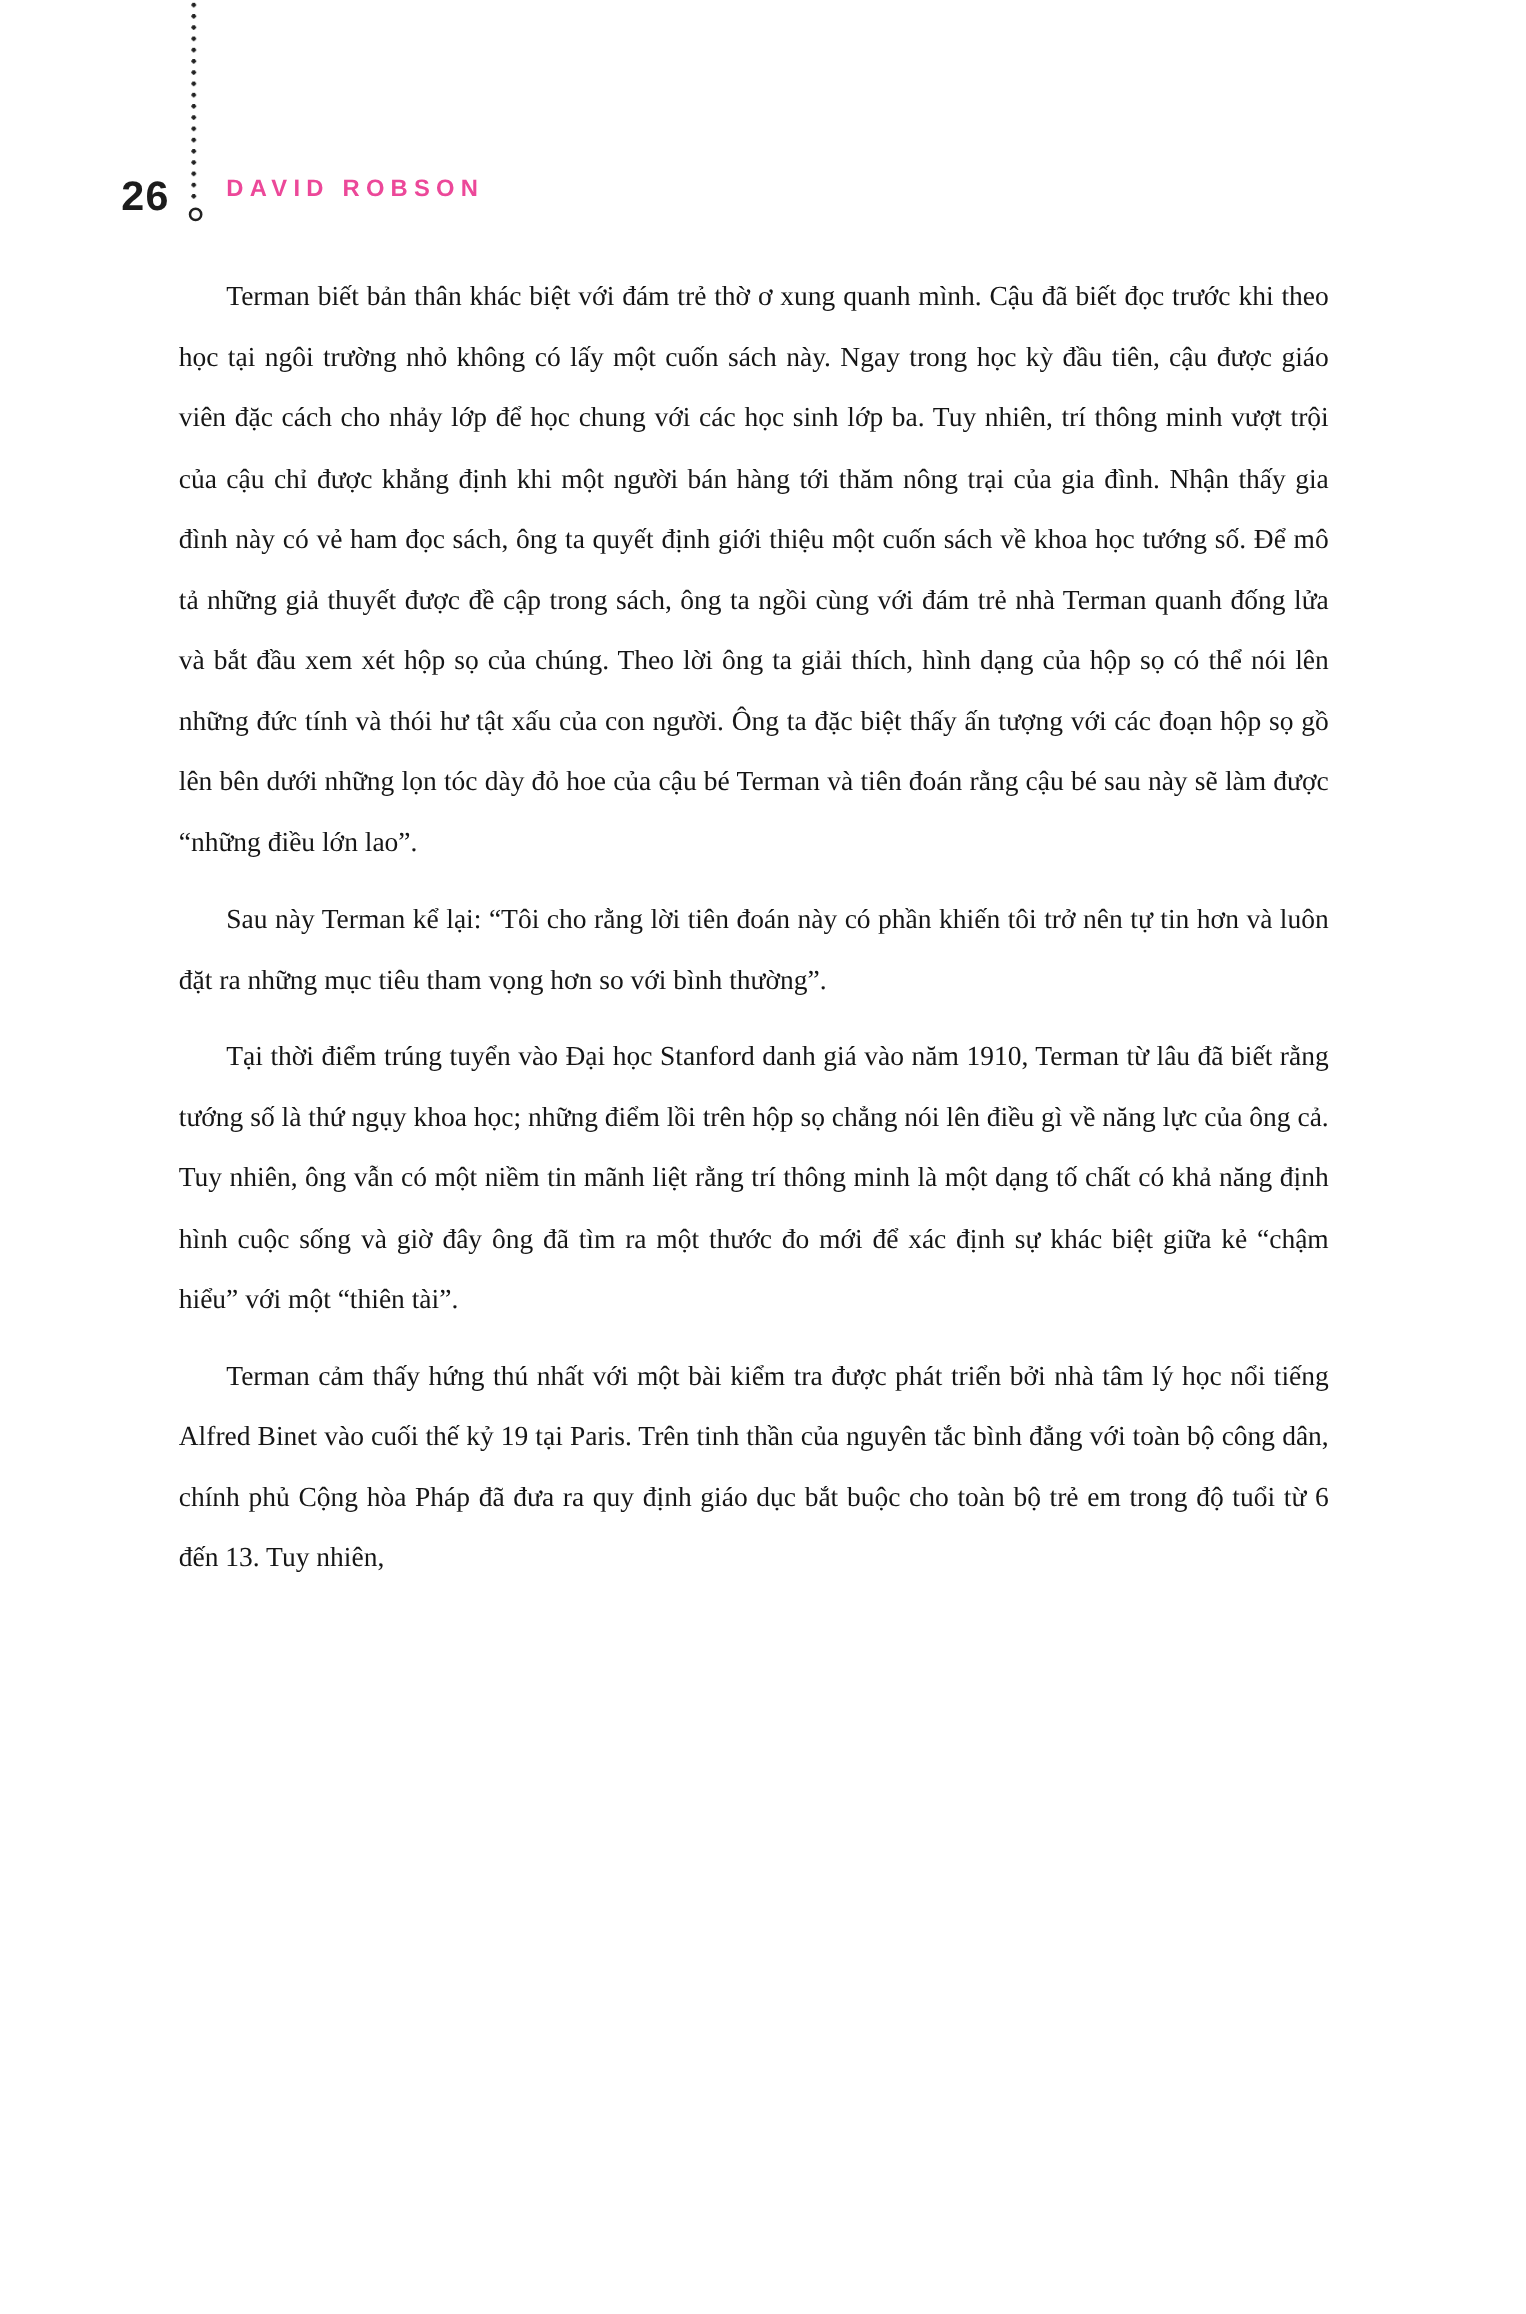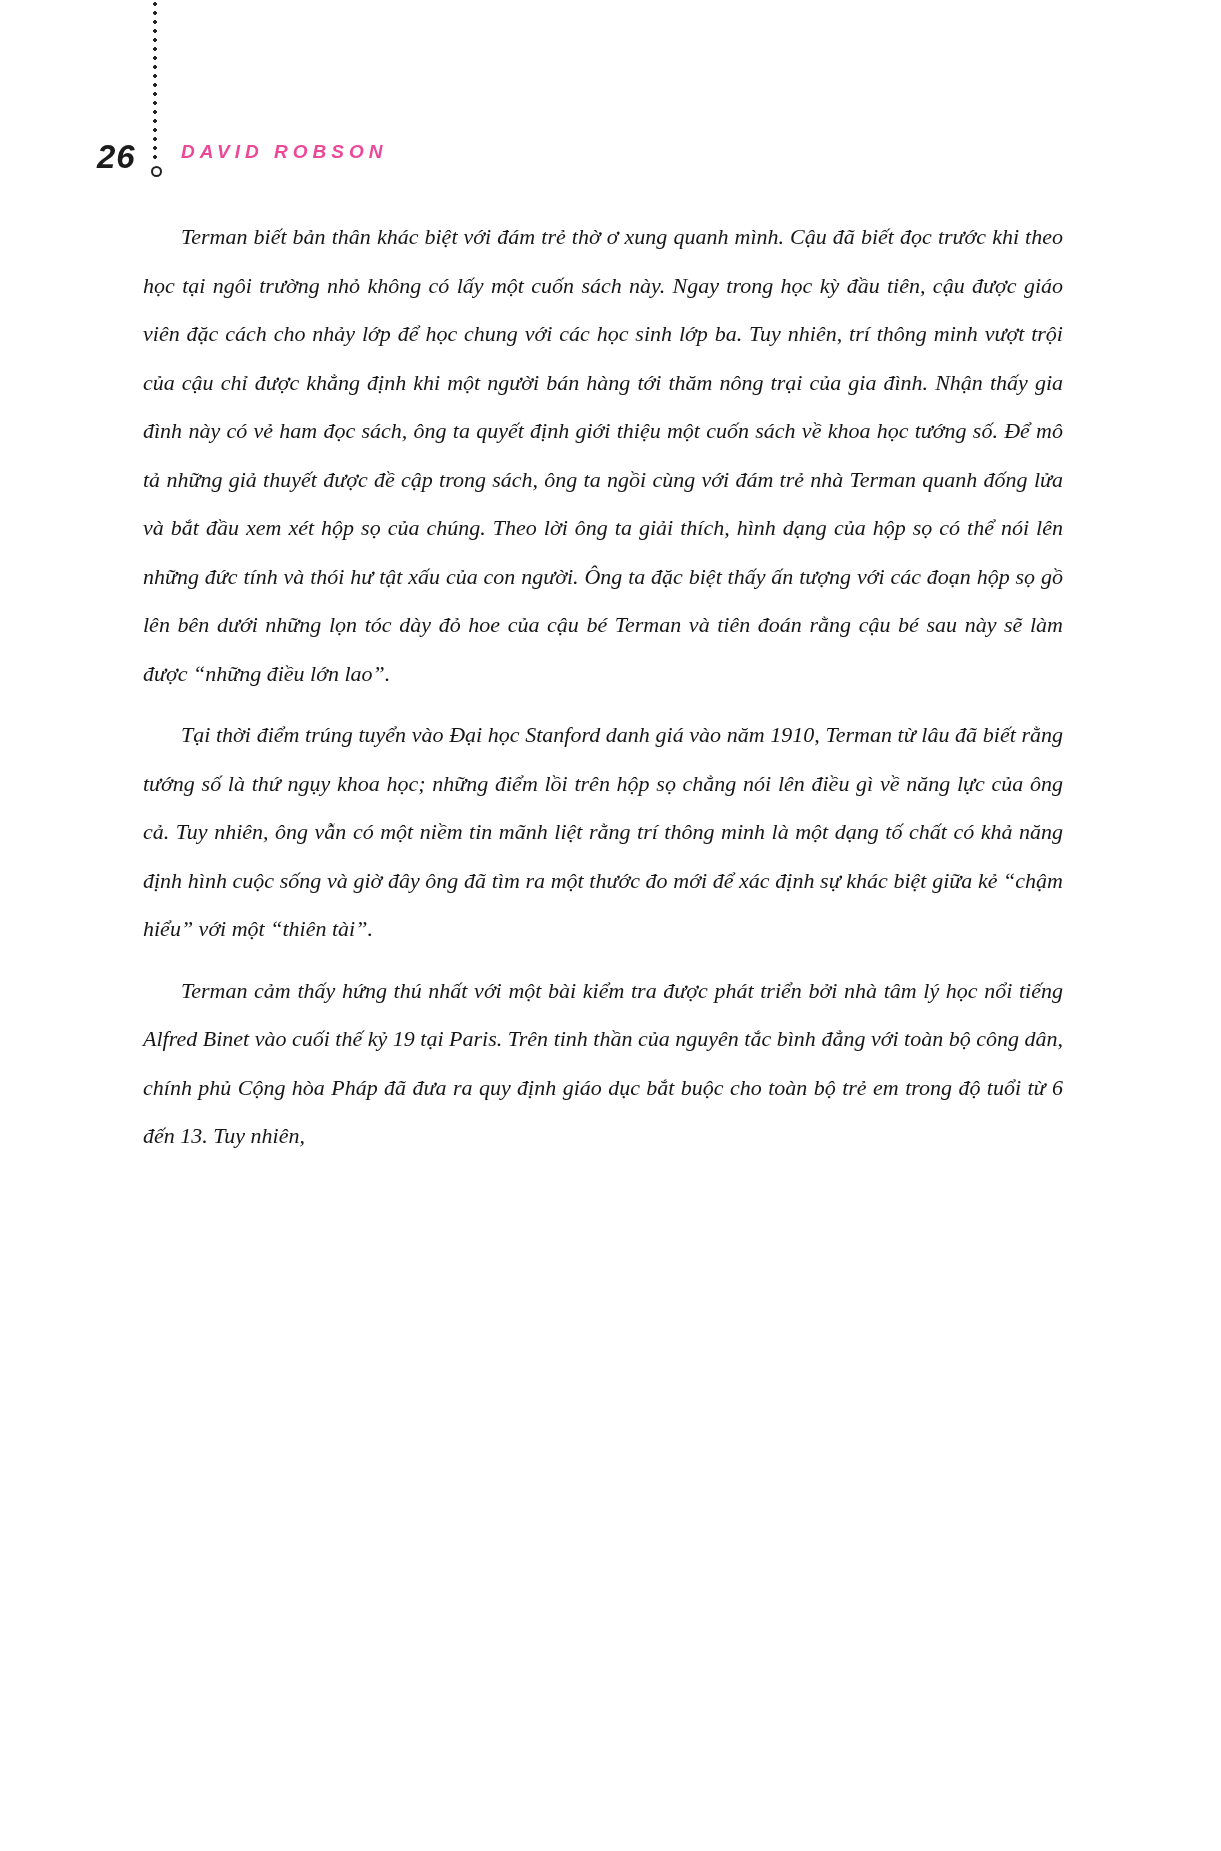--- a/index.html
+++ b/index.html
@@ -8,21 +8,20 @@
     background: #ffffff;
   }
   .page {
     position: relative;
     width: 1221px;
     height: 1851px;
     background: #ffffff;
     overflow: hidden;
     font-family: "Liberation Serif", serif;
     color: #161616;
-    font-style: italic;
   }
   
   .page-number {
     position: absolute;
     left: 97px;
     top: 138px;
     font-family: "Liberation Sans", sans-serif;
     font-weight: bold;
     font-size: 33px;
     letter-spacing: 1px;
@@ -82,17 +81,18 @@
 
   <div class="dotted-rule"></div>
   <div class="rule-end-circle"></div>
 
   <div class="page-number">26</div>
 
   <div class="author-header">DAVID ROBSON</div>
 
   <div class="body-text">
     <p>Terman biết bản thân khác biệt với đám trẻ thờ ơ xung quanh mình. Cậu đã biết đọc trước khi theo học tại ngôi trường nhỏ không có lấy một cuốn sách này. Ngay trong học kỳ đầu tiên, cậu được giáo viên đặc cách cho nhảy lớp để học chung với các học sinh lớp ba. Tuy nhiên, trí thông minh vượt trội của cậu chỉ được khẳng định khi một người bán hàng tới thăm nông trại của gia đình. Nhận thấy gia đình này có vẻ ham đọc sách, ông ta quyết định giới thiệu một cuốn sách về khoa học tướng số. Để mô tả những giả thuyết được đề cập trong sách, ông ta ngồi cùng với đám trẻ nhà Terman quanh đống lửa và bắt đầu xem xét hộp sọ của chúng. Theo lời ông ta giải thích, hình dạng của hộp sọ có thể nói lên những đức tính và thói hư tật xấu của con người. Ông ta đặc biệt thấy ấn tượng với các đoạn hộp sọ gồ lên bên dưới những lọn tóc dày đỏ hoe của cậu bé Terman và tiên đoán rằng cậu bé sau này sẽ làm được “những điều lớn lao”.</p>
+    <p>Sau này Terman kể lại: “Tôi cho rằng lời tiên đoán này có phần khiến tôi trở nên tự tin hơn và luôn đặt ra những mục tiêu tham vọng hơn so với bình thường”.</p>
     <p>Tại thời điểm trúng tuyển vào Đại học Stanford danh giá vào năm 1910, Terman từ lâu đã biết rằng tướng số là thứ ngụy khoa học; những điểm lồi trên hộp sọ chẳng nói lên điều gì về năng lực của ông cả. Tuy nhiên, ông vẫn có một niềm tin mãnh liệt rằng trí thông minh là một dạng tố chất có khả năng định hình cuộc sống và giờ đây ông đã tìm ra một thước đo mới để xác định sự khác biệt giữa kẻ “chậm hiểu” với một “thiên tài”.</p>
     <p>Terman cảm thấy hứng thú nhất với một bài kiểm tra được phát triển bởi nhà tâm lý học nổi tiếng Alfred Binet vào cuối thế kỷ 19 tại Paris. Trên tinh thần của nguyên tắc bình đẳng với toàn bộ công dân, chính phủ Cộng hòa Pháp đã đưa ra quy định giáo dục bắt buộc cho toàn bộ trẻ em trong độ tuổi từ 6 đến 13. Tuy nhiên,</p>
   </div>
 
 </div>
 
 </body></html>

